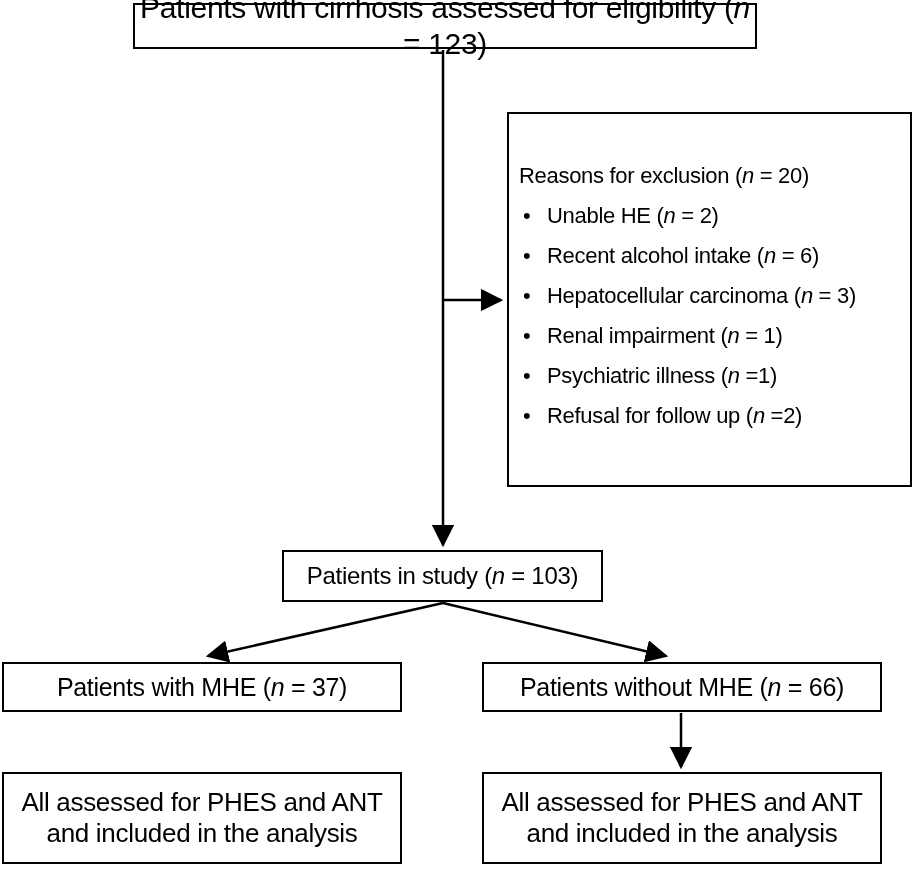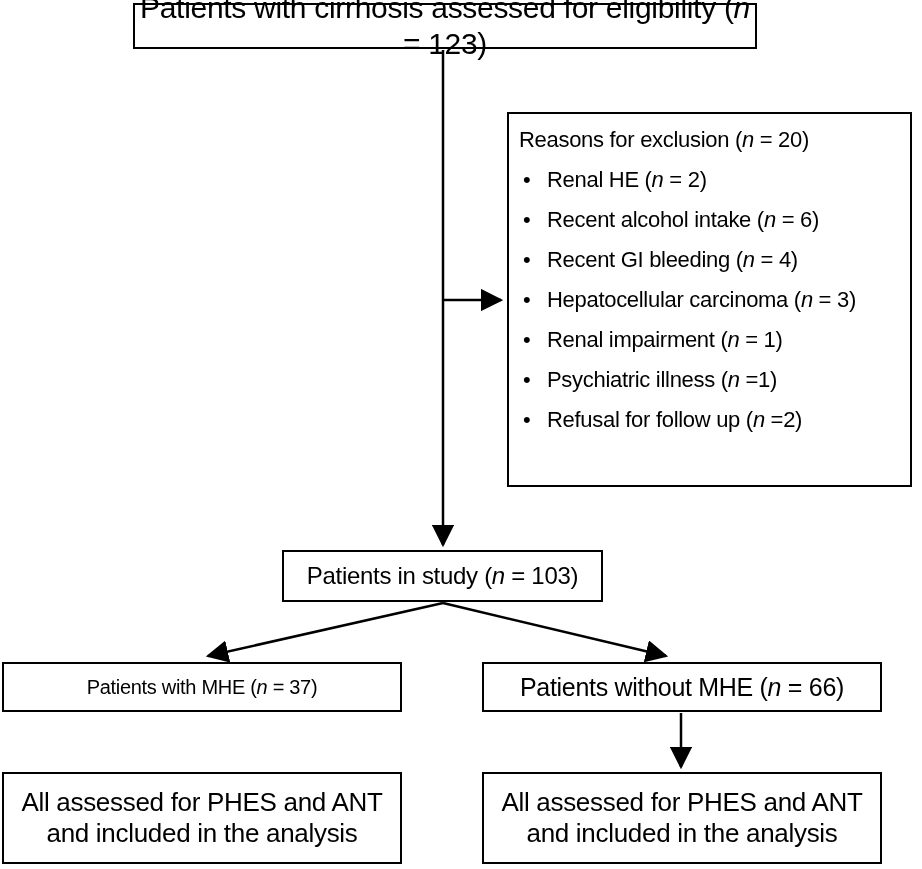--- a/index.html
+++ b/index.html
@@ -24,31 +24,31 @@
     display:flex;
     align-items:center;
     justify-content:center;
     text-align:center;
     z-index:2;
     line-height:1.2;
   }
   .box i { font-style:italic; }
   #box-eligibility { left:133px; top:3px;  width:624px; height:46px; font-size:30px; }
   #box-included    { left:282px; top:550px; width:321px; height:52px; font-size:24px; }
-  #box-mhe         { left:2px;   top:662px; width:400px; height:50px; font-size:20px; }
+  #box-mhe         { left:2px;   top:662px; width:400px; height:50px; font-size:25px; }
   #box-no-mhe      { left:482px; top:662px; width:400px; height:50px; font-size:25px;text-align:center; }
   #box-mhe-outcome    { left:2px;   top:772px; width:400px; height:92px; font-size:26px; flex-direction:column; }
   #box-no-mhe-outcome { left:482px; top:772px; width:400px; height:92px; font-size:26px; flex-direction:column; }
   #box-exclusion {
     left:507px; top:112px; width:405px; height:375px;
     display:block; text-align:left;
     font-size:22px;
     padding:6px 6px 0 10px;
   }
-  #box-exclusion .ex-title { line-height:40px; }
+  #box-exclusion .ex-title { line-height:40px;margin-top:36px; }
   #box-exclusion ul { list-style:none; }
   #box-exclusion li { line-height:40px; white-space:nowrap; }
   #box-exclusion li .bullet { display:inline-block; width:28px; padding-left:4px; }
   svg.connectors {
     position:absolute; inset:0; width:922px; height:869px;
     z-index:3; pointer-events:none;
   }
   svg.connectors line { stroke:var(--line); stroke-width:2.5; }
   svg.connectors .arrow-fill { fill:var(--line); }
 </style>
@@ -57,23 +57,22 @@
 
 <div class="canvas">
 
   <div class="box" id="box-eligibility">
     <span><span>Patients with cirrhosis assessed for eligibility (</span><i>n</i><span> = 123)</span></span>
   </div>
 
   <div class="box" id="box-exclusion">
     <div class="ex-title"><span>Reasons for exclusion (</span><i>n</i><span> = 20)</span></div>
     <ul>
-      <li><span class="bullet">•</span><span>Renal HE (</span><i>n</i><span> = 2)</span></li>
+      <li><span class="bullet">•</span><span>Unable HE (</span><i>n</i><span> = 2)</span></li>
       <li><span class="bullet">•</span><span>Recent alcohol intake (</span><i>n</i><span> = 6)</span></li>
-      <li><span class="bullet">•</span><span>Recent GI bleeding (</span><i>n</i><span> = 4)</span></li>
       <li><span class="bullet">•</span><span>Hepatocellular carcinoma (</span><i>n</i><span> = 3)</span></li>
       <li><span class="bullet">•</span><span>Renal impairment (</span><i>n</i><span> = 1)</span></li>
       <li><span class="bullet">•</span><span>Psychiatric illness (</span><i>n</i><span> =1)</span></li>
       <li><span class="bullet">•</span><span>Refusal for follow up (</span><i>n</i><span> =2)</span></li>
     </ul>
   </div>
 
   <div class="box" id="box-included">
     <span><span>Patients in study (</span><i>n</i><span> = 103)</span></span>
   </div>

